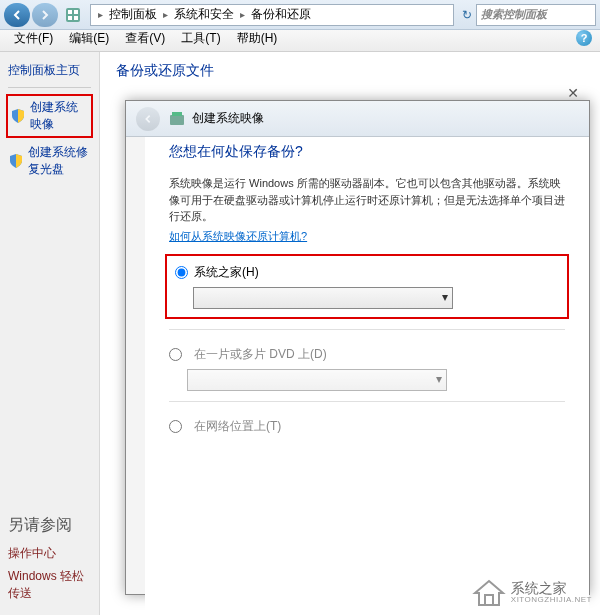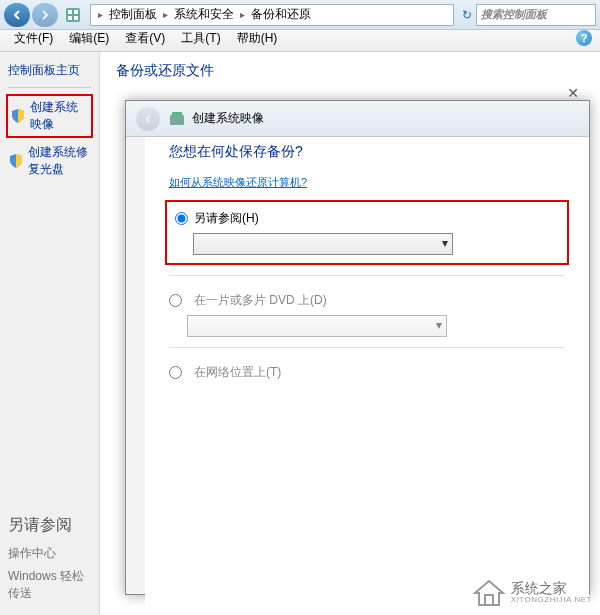--- a/index.html
+++ b/index.html
@@ -22,21 +22,21 @@
     
     
     .main { display: flex; height: 563px; }
     .sidebar { width: 100px; background: #f0f0f0; padding: 10px 8px; border-right: 1px solid #d8d8d8; display: flex; flex-direction: column; }
     .sidebar-title { color: #003399; font-size: 12px; margin-bottom: 4px; border-bottom: 1px solid #ccc; padding-bottom: 8px; }
     .sidebar-link { display: flex; align-items: center; padding: 4px 0; font-size: 12px; color: #003399; }
     .sidebar-link.highlight { border: 2px solid #d00; padding: 3px 2px; margin: 2px -2px; }
     .sb-icon { width: 16px; height: 16px; margin-right: 4px; flex-shrink: 0; }
     .sidebar-spacer { flex: 1; }
     .sidebar-footer { font-size: 16px; color: #555; margin-bottom: 6px; }
-    .sidebar-flink { color: #737373; font-size: 12px; padding: 3px 0; display: block; }
+    .sidebar-flink { color: #7f1d1d; font-size: 12px; padding: 3px 0; display: block; }
     
     .content { flex: 1; background: #fff; padding: 10px 16px; position: relative; }
     .content-title { color: #003399; font-size: 14px; margin-bottom: 4px; }
     
     
     .dialog { position: absolute; left: 125px; top: 100px; width: 465px; height: 495px; background: #f4f4f4; border: 1px solid #888; box-shadow: 0 0 12px rgba(0,0,0,0.35); }
     .dlg-titlebar { height: 36px; background: linear-gradient(to bottom, #f0f4f8, #e0e8f0); display: flex; align-items: center; padding: 0 10px; border-bottom: 1px solid #c0c8d0; position: relative; }
     .dlg-back { width: 24px; height: 24px; border-radius: 12px; background: linear-gradient(to bottom, #d0d8e0, #b0b8c0); margin-right: 8px; display: flex; align-items: center; justify-content: center; color: #fff; opacity: 0.5; }
     .dlg-icon { width: 18px; height: 18px; margin-right: 6px; }
     .dlg-title { font-size: 12px; }
@@ -147,26 +147,27 @@
         </svg>
     </div>
     <svg class="dlg-icon" viewBox="0 0 18 18">
         <rect x="2" y="5" width="14" height="10" rx="1" fill="#7a9"></rect>
         <rect x="4" y="2" width="10" height="4" fill="#5b8"></rect>
       </svg>
     <span class="dlg-title">创建系统映像</span>
   </div>
   <div class="dlg-body">
     <div class="dlg-heading">您想在何处保存备份?</div>
+    <div class="dlg-desc">系统映像是运行 Windows 所需的驱动器副本。它也可以包含其他驱动器。系统映像可用于在硬盘驱动器或计算机停止运行时还原计算机；但是无法选择单个项目进行还原。</div>
     <a href="#" class="dlg-link">如何从系统映像还原计算机?</a>
 
     <div class="option-block highlight">
       <label class="radio-row">
         <input type="radio" name="loc" checked="" style="">
-        <span>另请参阅(H)</span>
+        <span>系统之家(H)</span>
       </label>
       <div class="combo"></div>
     </div>
     <hr class="sep">
 
     <div class="option-block">
       <label class="radio-row disabled-radio">
         <input type="radio" name="loc" style="">
         <span>在一片或多片 DVD 上(D)</span>
       </label>

